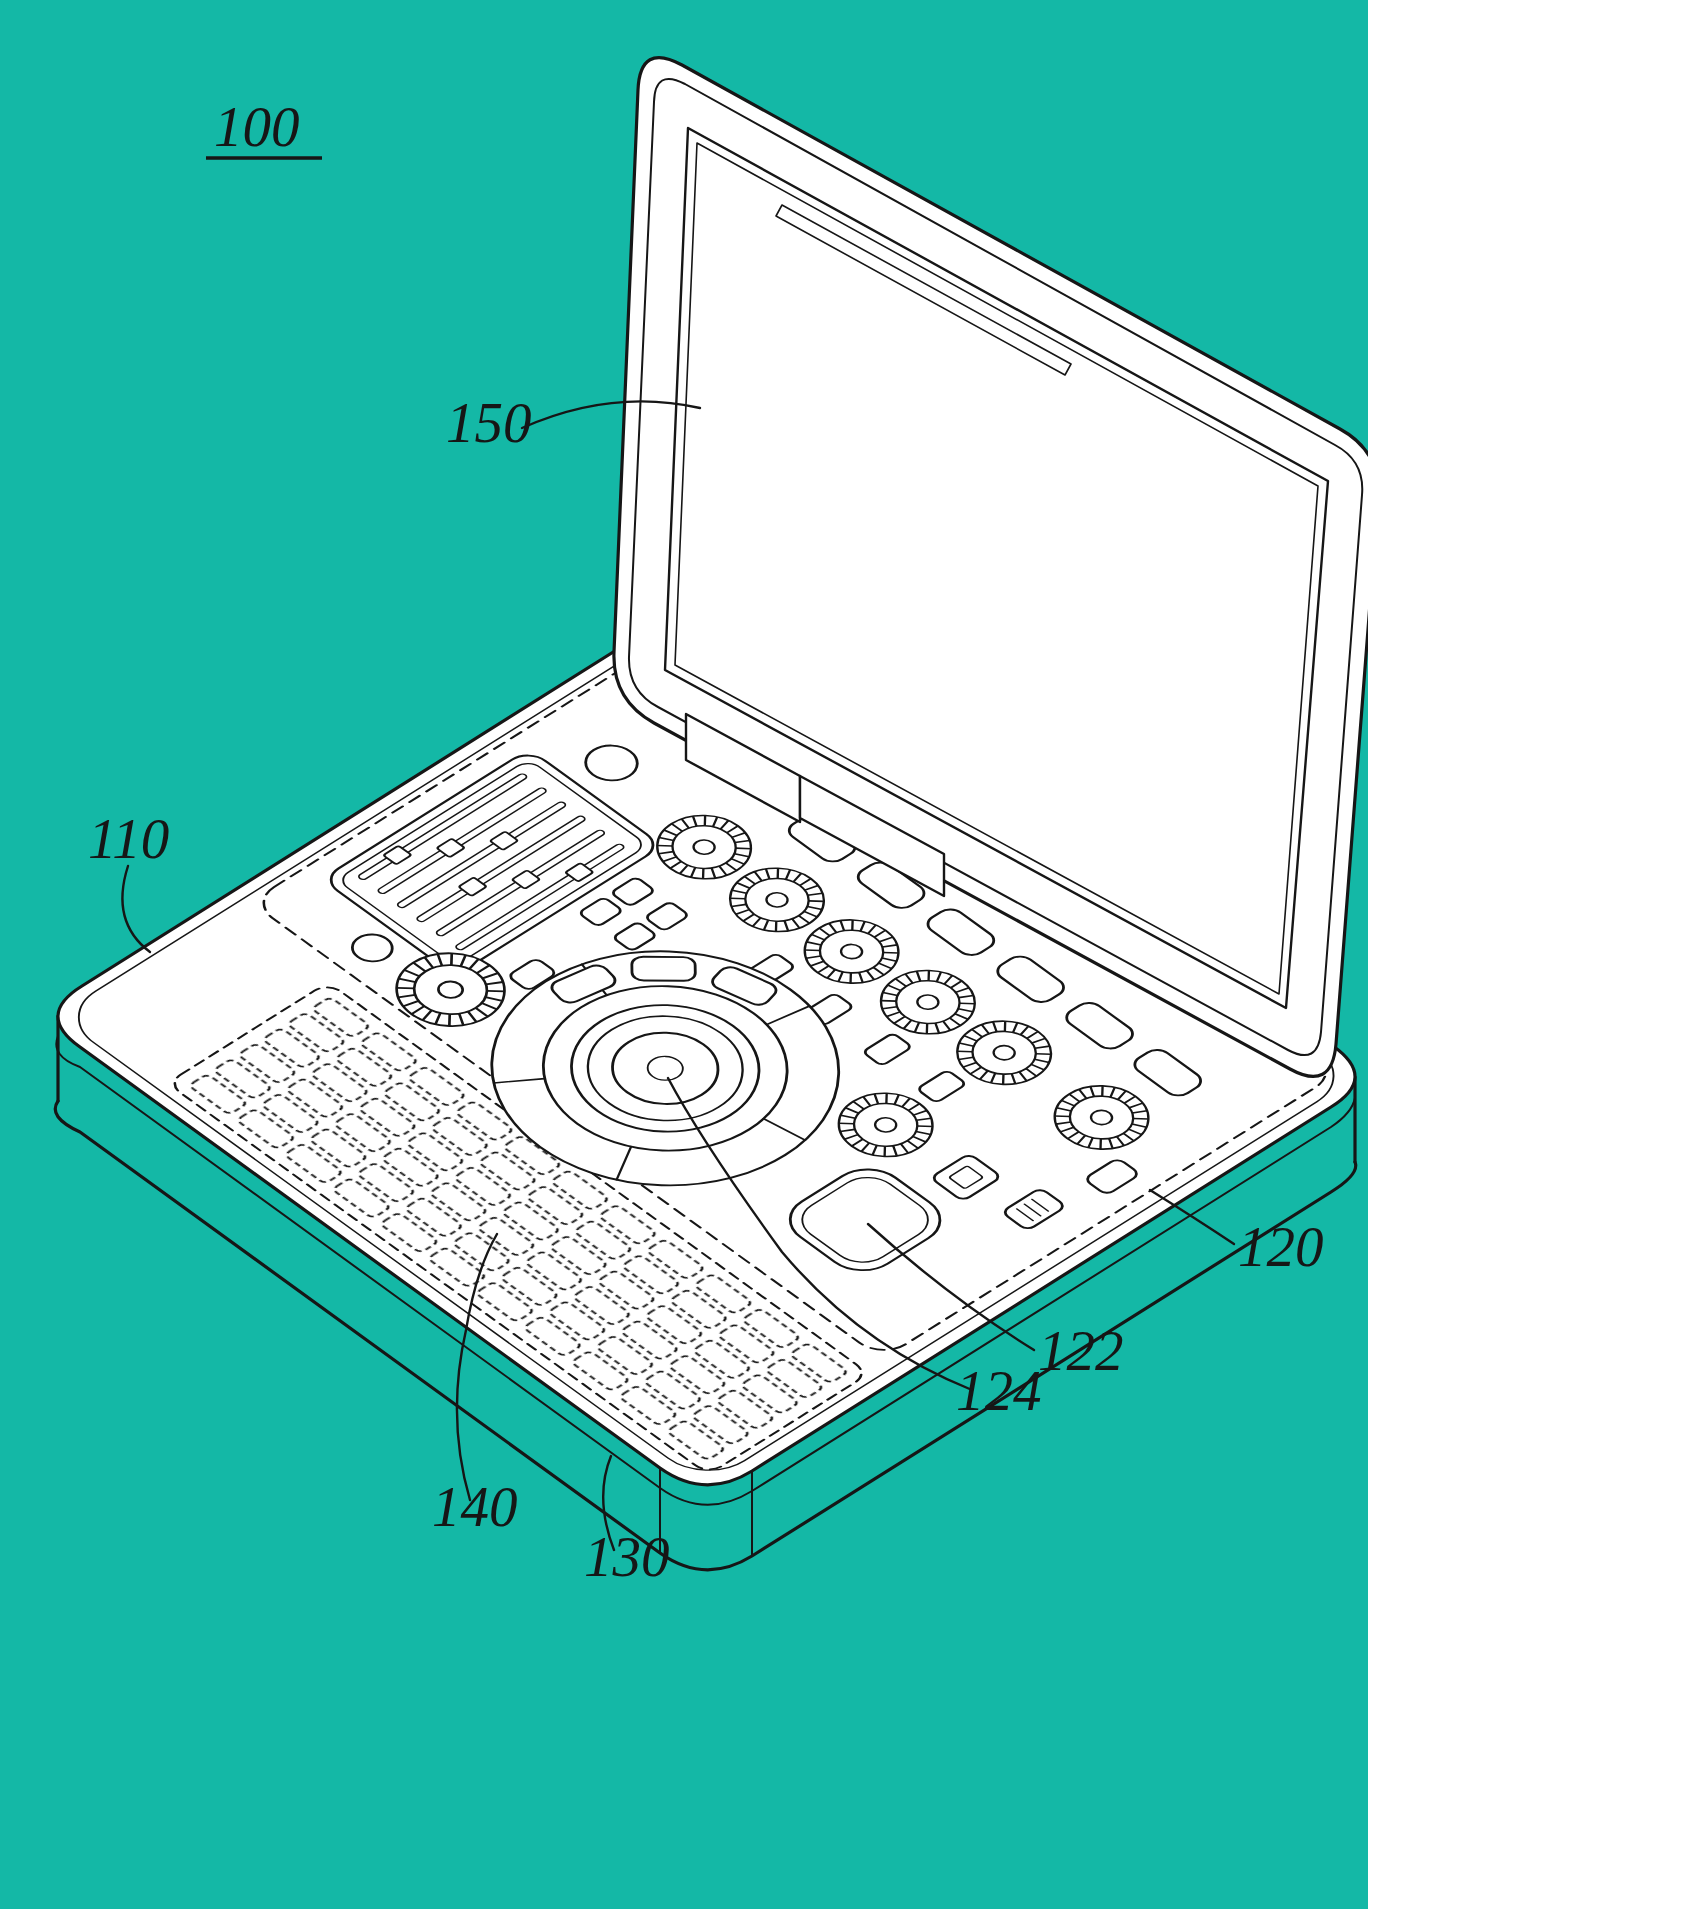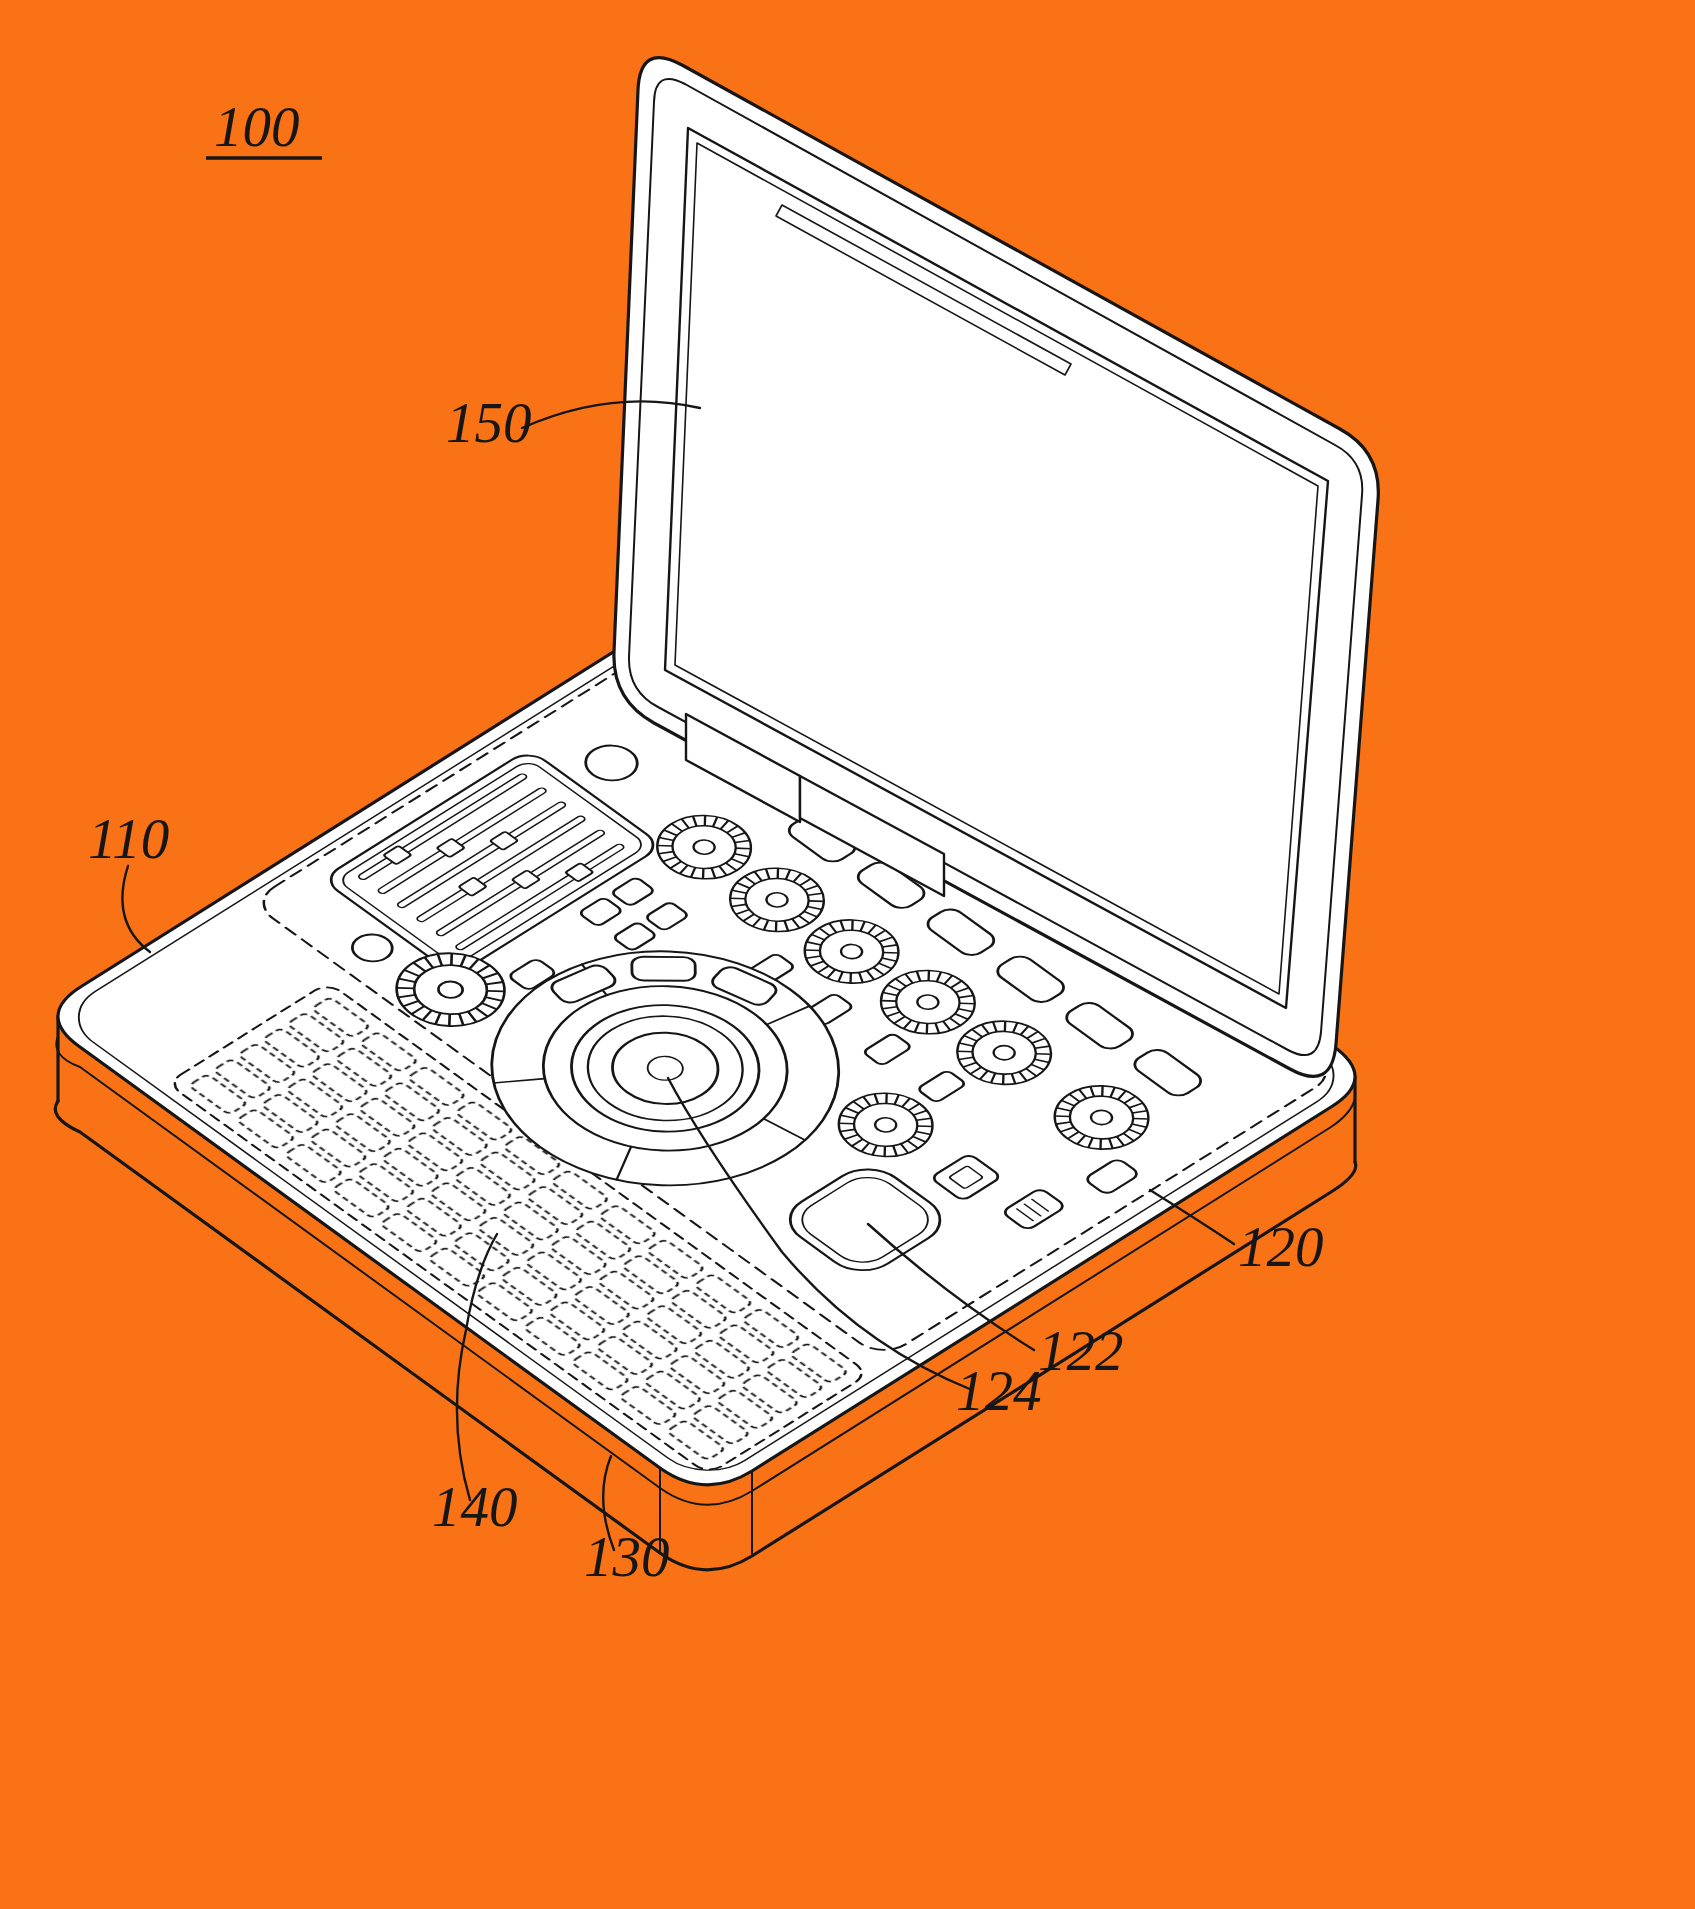--- a/index.html
+++ b/index.html
@@ -1,16 +1,16 @@
 <!DOCTYPE html>
 <html><head>
 <meta charset="utf-8">
 <style>
   html,body{margin:0;padding:0;background:#ffffff;}
-  .stage{width:1695px;height:1909px;position:relative;background:#f97316;overflow:hidden;}
+  .stage{width:1368px;height:1909px;position:relative;background:#14b8a6;overflow:hidden;}
   svg{display:block;}
   .ln{fill:none;stroke:#161616;stroke-width:2.4;stroke-linecap:round;stroke-linejoin:round;}
   .fw{fill:#ffffff;stroke:#161616;stroke-width:2.4;stroke-linecap:round;stroke-linejoin:round;}
   .w3{stroke-width:3.2;}
   .w2{stroke-width:2;}
   .w16{stroke-width:1.6;}
   .dashA{stroke-dasharray:12 8;stroke-width:2.2;}
   .dashB{stroke-dasharray:10 7;stroke-width:2.2;}
   .ref{font-family:"Liberation Serif",serif;font-style:italic;font-size:57px;fill:#161616;stroke:none;}
 </style>

